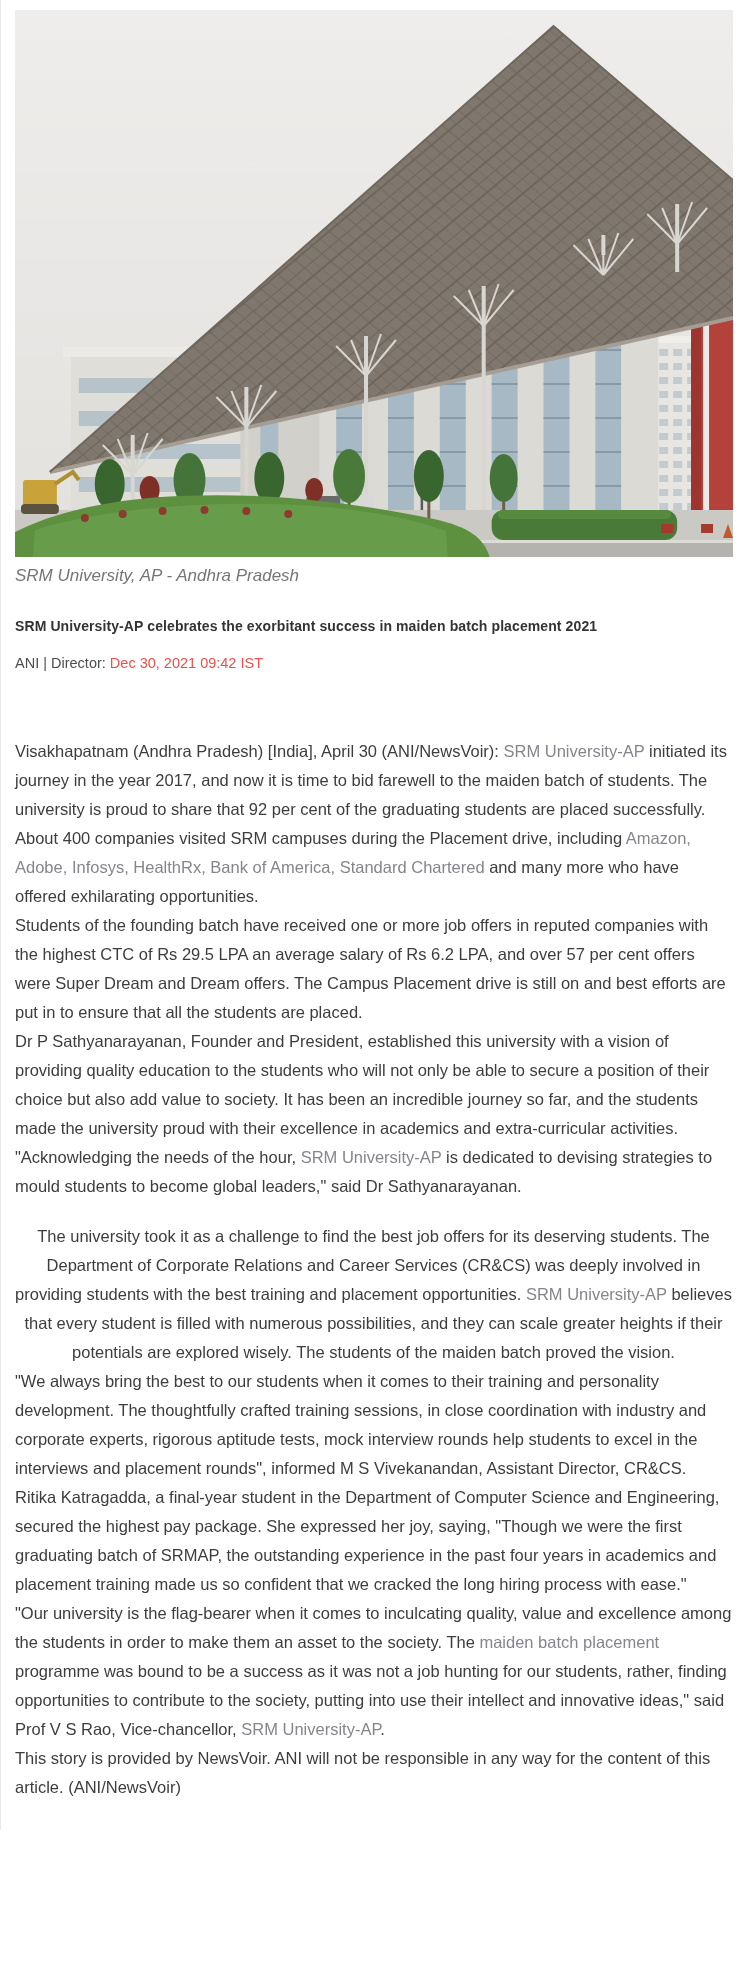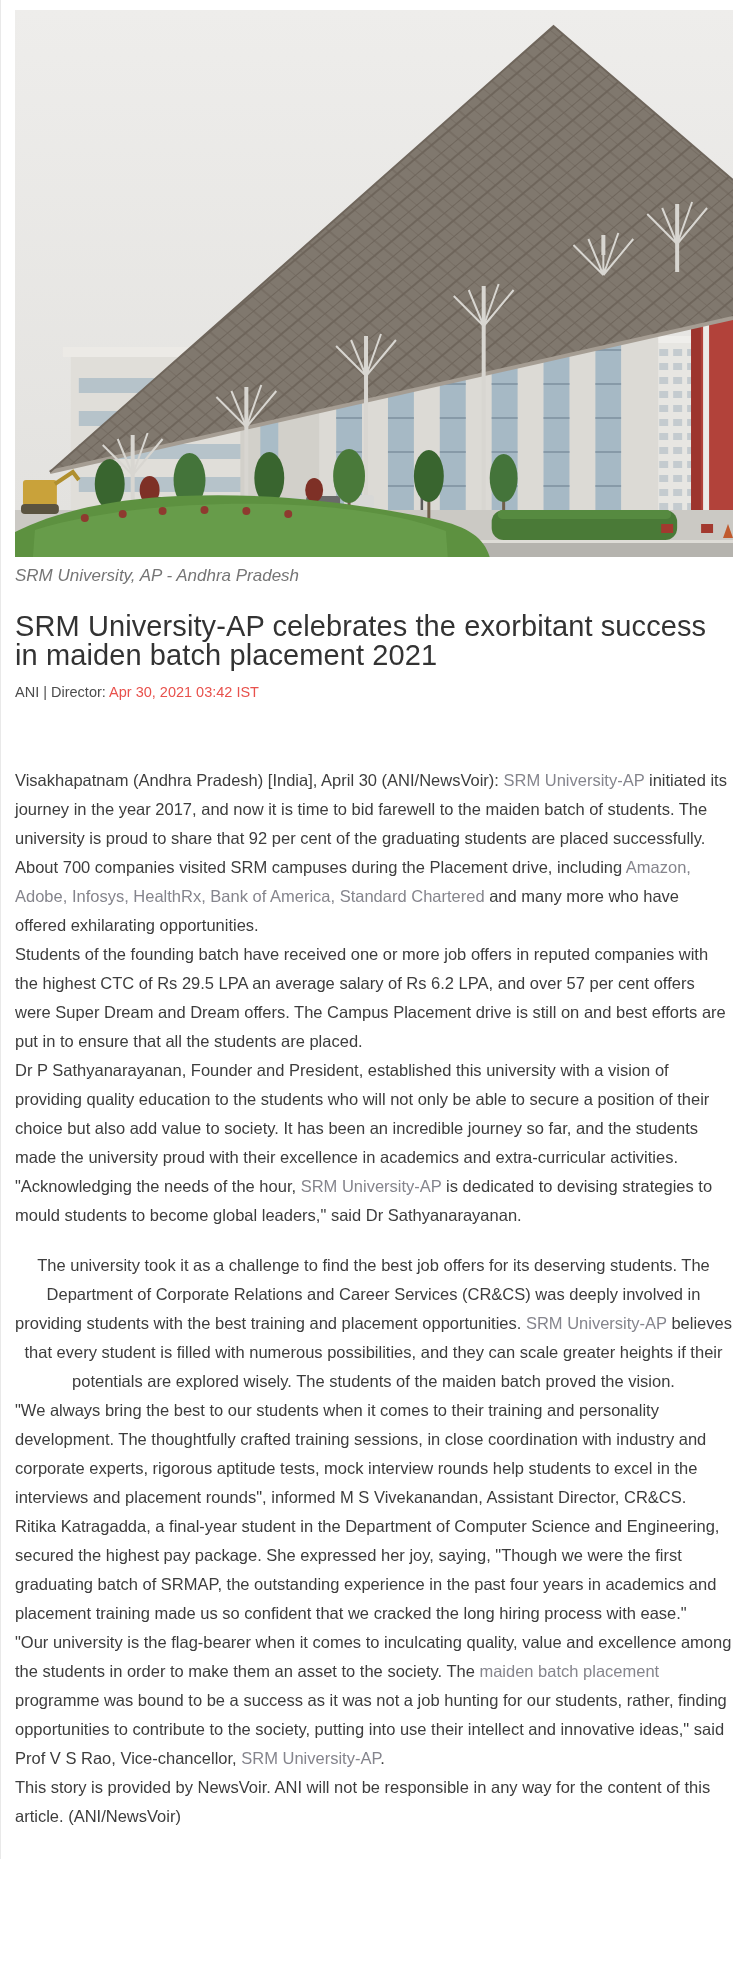--- a/index.html
+++ b/index.html
@@ -19,23 +19,23 @@
   figure{margin:0;}
   .photo{display:block;width:718px;height:547px;background:#e9e8e5;}
   figcaption{
     margin-top:9px;
     font-style:italic;
     font-size:17px;
     color:#757575;
   }
   h1{
     margin:26px 0 0 0;
-    font-size:29px;
+    font-size:14px;
     line-height:29px;
-    font-weight:400;
+    font-weight:700;
     color:#333333;
     letter-spacing:.1px;
   }
   .byline{
     margin-top:14px;
     font-size:14.5px;
     color:#4d4d4d;
   }
   .byline .date{color:var(--accent-red);}
   .article-body{
@@ -184,26 +184,26 @@
     </svg>
     <figcaption>SRM University, AP - Andhra Pradesh</figcaption>
   </figure>
 
   <h1>SRM University-AP celebrates the exorbitant success in maiden batch placement 2021</h1>
 
   <div class="byline">
     <span>ANI</span>
     <span>|</span>
     <span>Director:</span>
-    <span class="date">Apr 30, 2021 03:42 IST</span>
+    <span class="date">Dec 30, 2021 09:42 IST</span>
   </div>
 
   <div class="article-body">
       <p><span>Visakhapatnam (Andhra Pradesh) [India], April 30 (ANI/NewsVoir): </span><span class="link">SRM University-AP</span><span> initiated its journey in the year 2017, and now it is time to bid farewell to the maiden batch of students. The university is proud to share that 92 per cent of the graduating students are placed successfully.</span></p>
-      <p><span>About 700 companies visited SRM campuses during the Placement drive, including </span><span class="link">Amazon, Adobe, Infosys, HealthRx, Bank of America, Standard Chartered</span><span> and many more who have offered exhilarating opportunities.</span></p>
+      <p><span>About 400 companies visited SRM campuses during the Placement drive, including </span><span class="link">Amazon, Adobe, Infosys, HealthRx, Bank of America, Standard Chartered</span><span> and many more who have offered exhilarating opportunities.</span></p>
       <p><span>Students of the founding batch have received one or more job offers in reputed companies with the highest CTC of Rs 29.5 LPA an average salary of Rs 6.2 LPA, and over 57 per cent offers were Super Dream and Dream offers. The Campus Placement drive is still on and best efforts are put in to ensure that all the students are placed.</span></p>
       <p><span>Dr P Sathyanarayanan, Founder and President, established this university with a vision of providing quality education to the students who will not only be able to secure a position of their choice but also add value to society. It has been an incredible journey so far, and the students made the university proud with their excellence in academics and extra-curricular activities.</span></p>
       <p><span>"Acknowledging the needs of the hour, </span><span class="link">SRM University-AP</span><span> is dedicated to devising strategies to mould students to become global leaders," said Dr Sathyanarayanan.</span></p>
       <p class="gap"><span>The university took it as a challenge to find the best job offers for its deserving students. The Department of Corporate Relations and Career Services (CR&amp;CS) was deeply involved in providing students with the best training and placement opportunities. </span><span class="link">SRM University-AP</span><span> believes that every student is filled with numerous possibilities, and they can scale greater heights if their potentials are explored wisely. The students of the maiden batch proved the vision.</span></p>
       <p><span>"We always bring the best to our students when it comes to their training and personality development. The thoughtfully crafted training sessions, in close coordination with industry and corporate experts, rigorous aptitude tests, mock interview rounds help students to excel in the interviews and placement rounds", informed M S Vivekanandan, Assistant Director, CR&amp;CS.</span></p>
       <p><span>Ritika Katragadda, a final-year student in the Department of Computer Science and Engineering, secured the highest pay package. She expressed her joy, saying, "Though we were the first graduating batch of SRMAP, the outstanding experience in the past four years in academics and placement training made us so confident that we cracked the long hiring process with ease."</span></p>
       <p><span>"Our university is the flag-bearer when it comes to inculcating quality, value and excellence among the students in order to make them an asset to the society. The </span><span class="link">maiden batch placement</span><span> programme was bound to be a success as it was not a job hunting for our students, rather, finding opportunities to contribute to the society, putting into use their intellect and innovative ideas," said Prof V S Rao, Vice-chancellor, </span><span class="link">SRM University-AP</span><span>.</span></p>
       <p><span>This story is provided by NewsVoir. ANI will not be responsible in any way for the content of this article. (ANI/NewsVoir)</span></p>
     </div>
 

